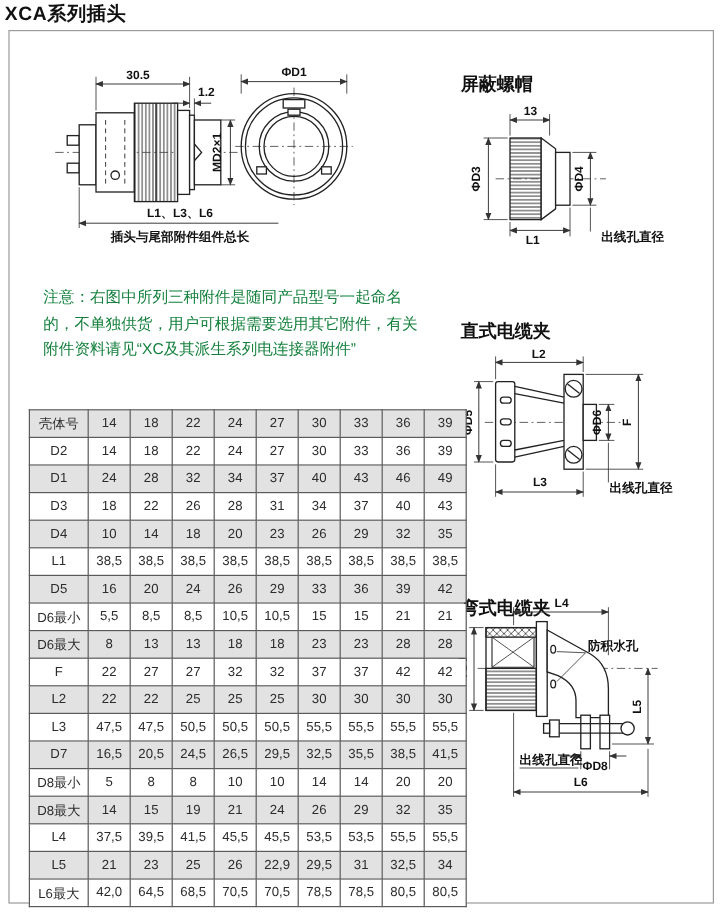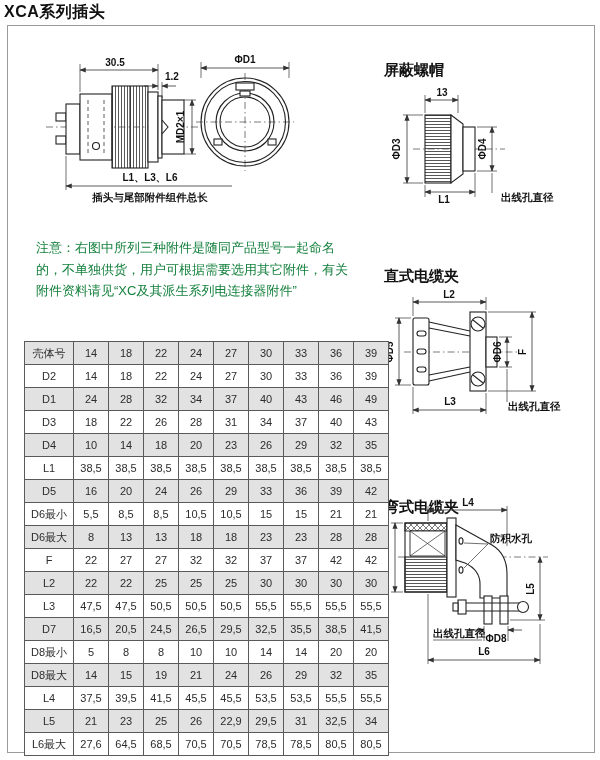--- a/index.html
+++ b/index.html
@@ -445,21 +445,21 @@
           <td>25</td>
           <td>26</td>
           <td>22,9</td>
           <td>29,5</td>
           <td>31</td>
           <td>32,5</td>
           <td>34</td>
         </tr>
         <tr>
           <td class="lab">L6最大</td>
-          <td>27,6</td>
+          <td>42,0</td>
           <td>64,5</td>
           <td>68,5</td>
           <td>70,5</td>
           <td>70,5</td>
           <td>78,5</td>
           <td>78,5</td>
           <td>80,5</td>
           <td>80,5</td>
         </tr>
       </tbody>

